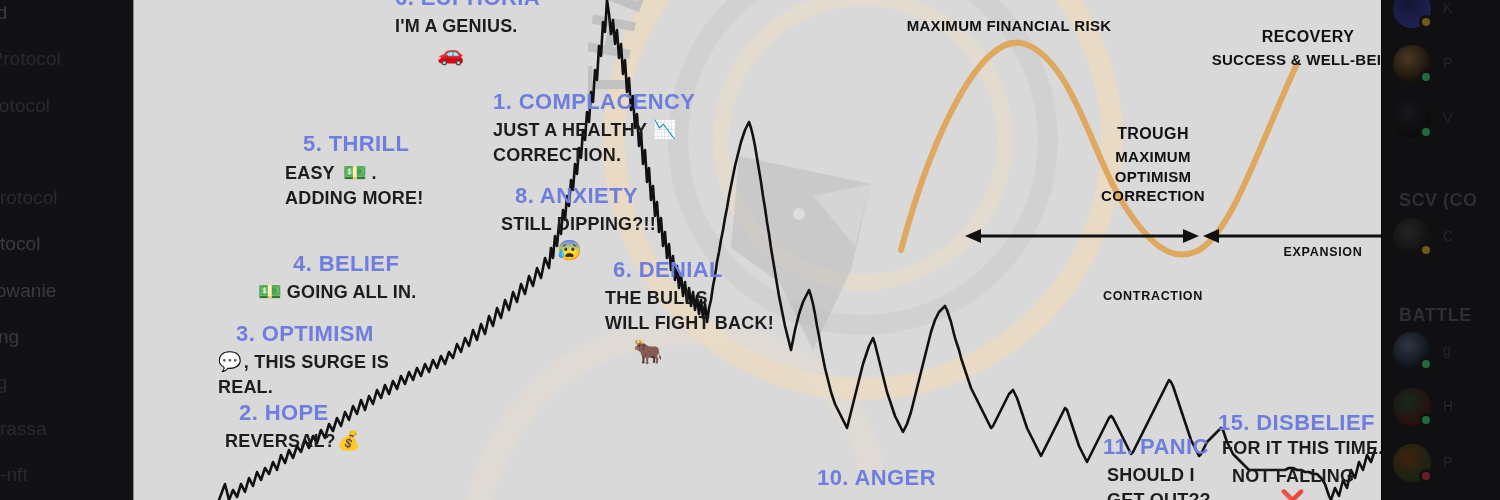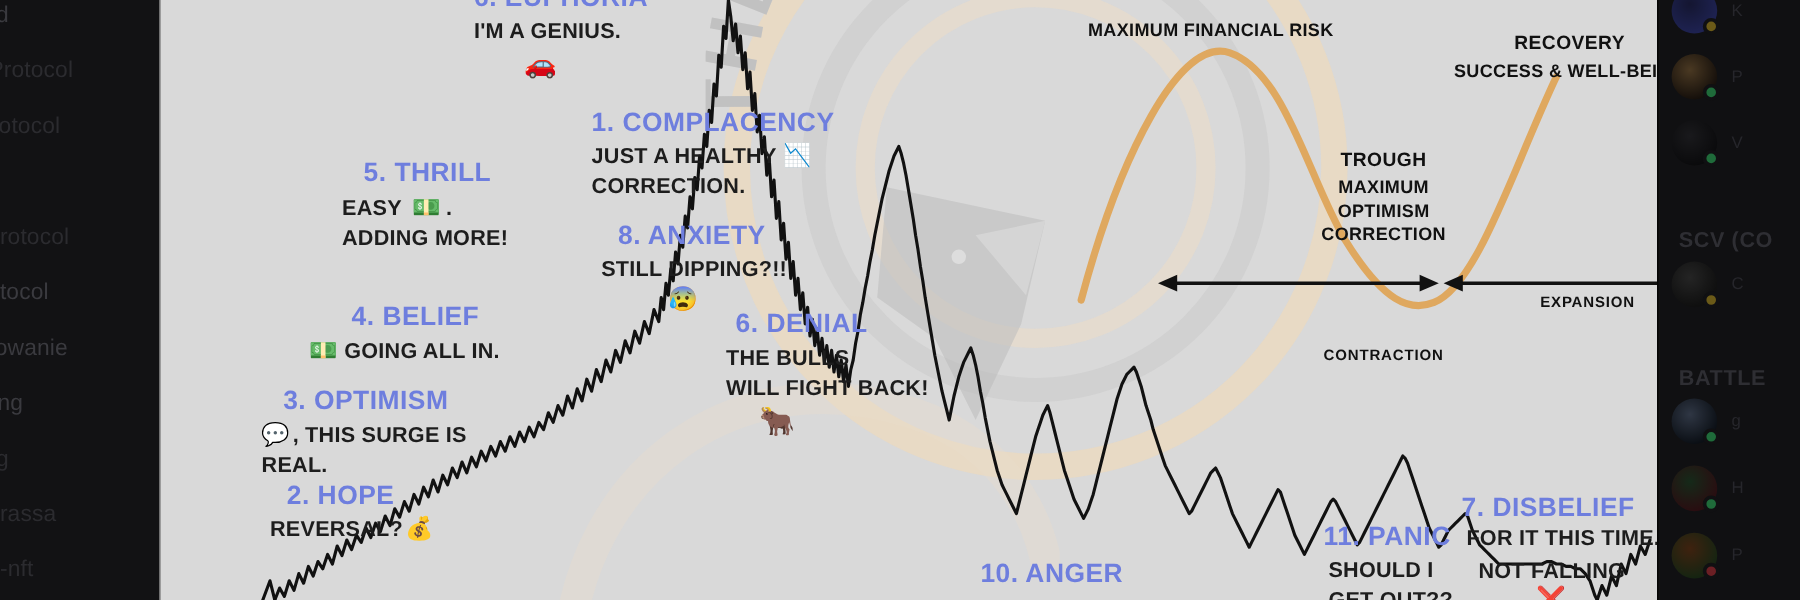--- a/index.html
+++ b/index.html
@@ -291,21 +291,21 @@
       <div class="hd">10. ANGER</div>
     </div>
 
     <div class="lbl" id="lbl11" style="left:962px; top:435px;">
       <div class="hd" style="margin-left:8px;">11. PANIC</div>
       <div class="bd" style="margin-top:6px; margin-left:12px;">SHOULD I</div>
       <div class="bd" style="margin-top:3px; margin-left:12px;">GET OUT??</div>
     </div>
 
     <div class="lbl" id="lbl13" style="left:1085px; top:411px;">
-      <div class="hd">7. DISBELIEF</div>
+      <div class="hd">15. DISBELIEF</div>
       <div class="bd" style="margin-top:3px; margin-left:4px;">FOR IT THIS TIME.</div>
       <div class="bd" style="margin-top:6px; margin-left:14px;">NOT FALLING</div>
       <div class="emoji" style="margin-top:2px; margin-left:62px; font-size:20px; color:#d9a0a6;">❌</div>
     </div>
 
     <div class="cyc" style="left:760px; top:12px; width:232px;">
       <div class="s" style="margin-top:4px;">MAXIMUM FINANCIAL RISK</div>
     </div>
 
     <div class="cyc" style="left:940px; top:125px; width:160px;text-align:center;">

